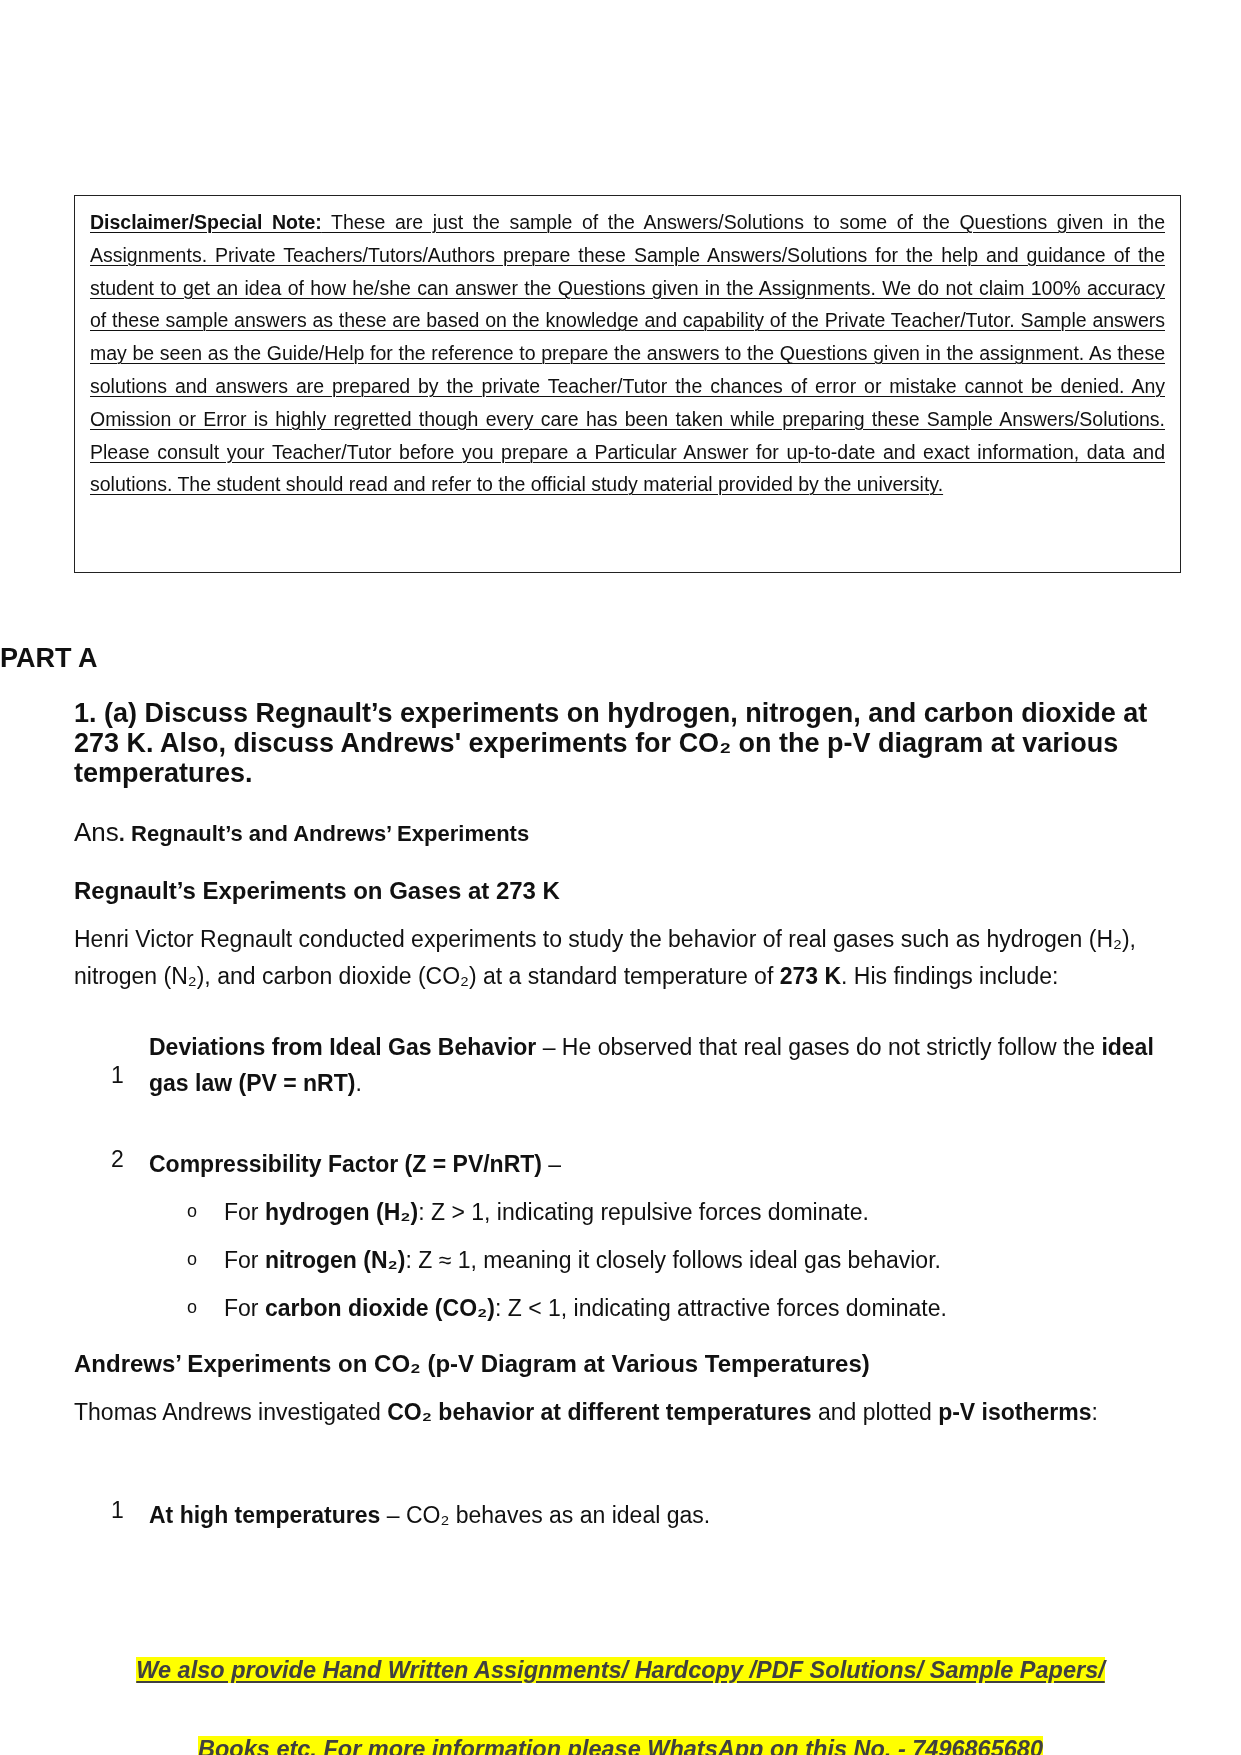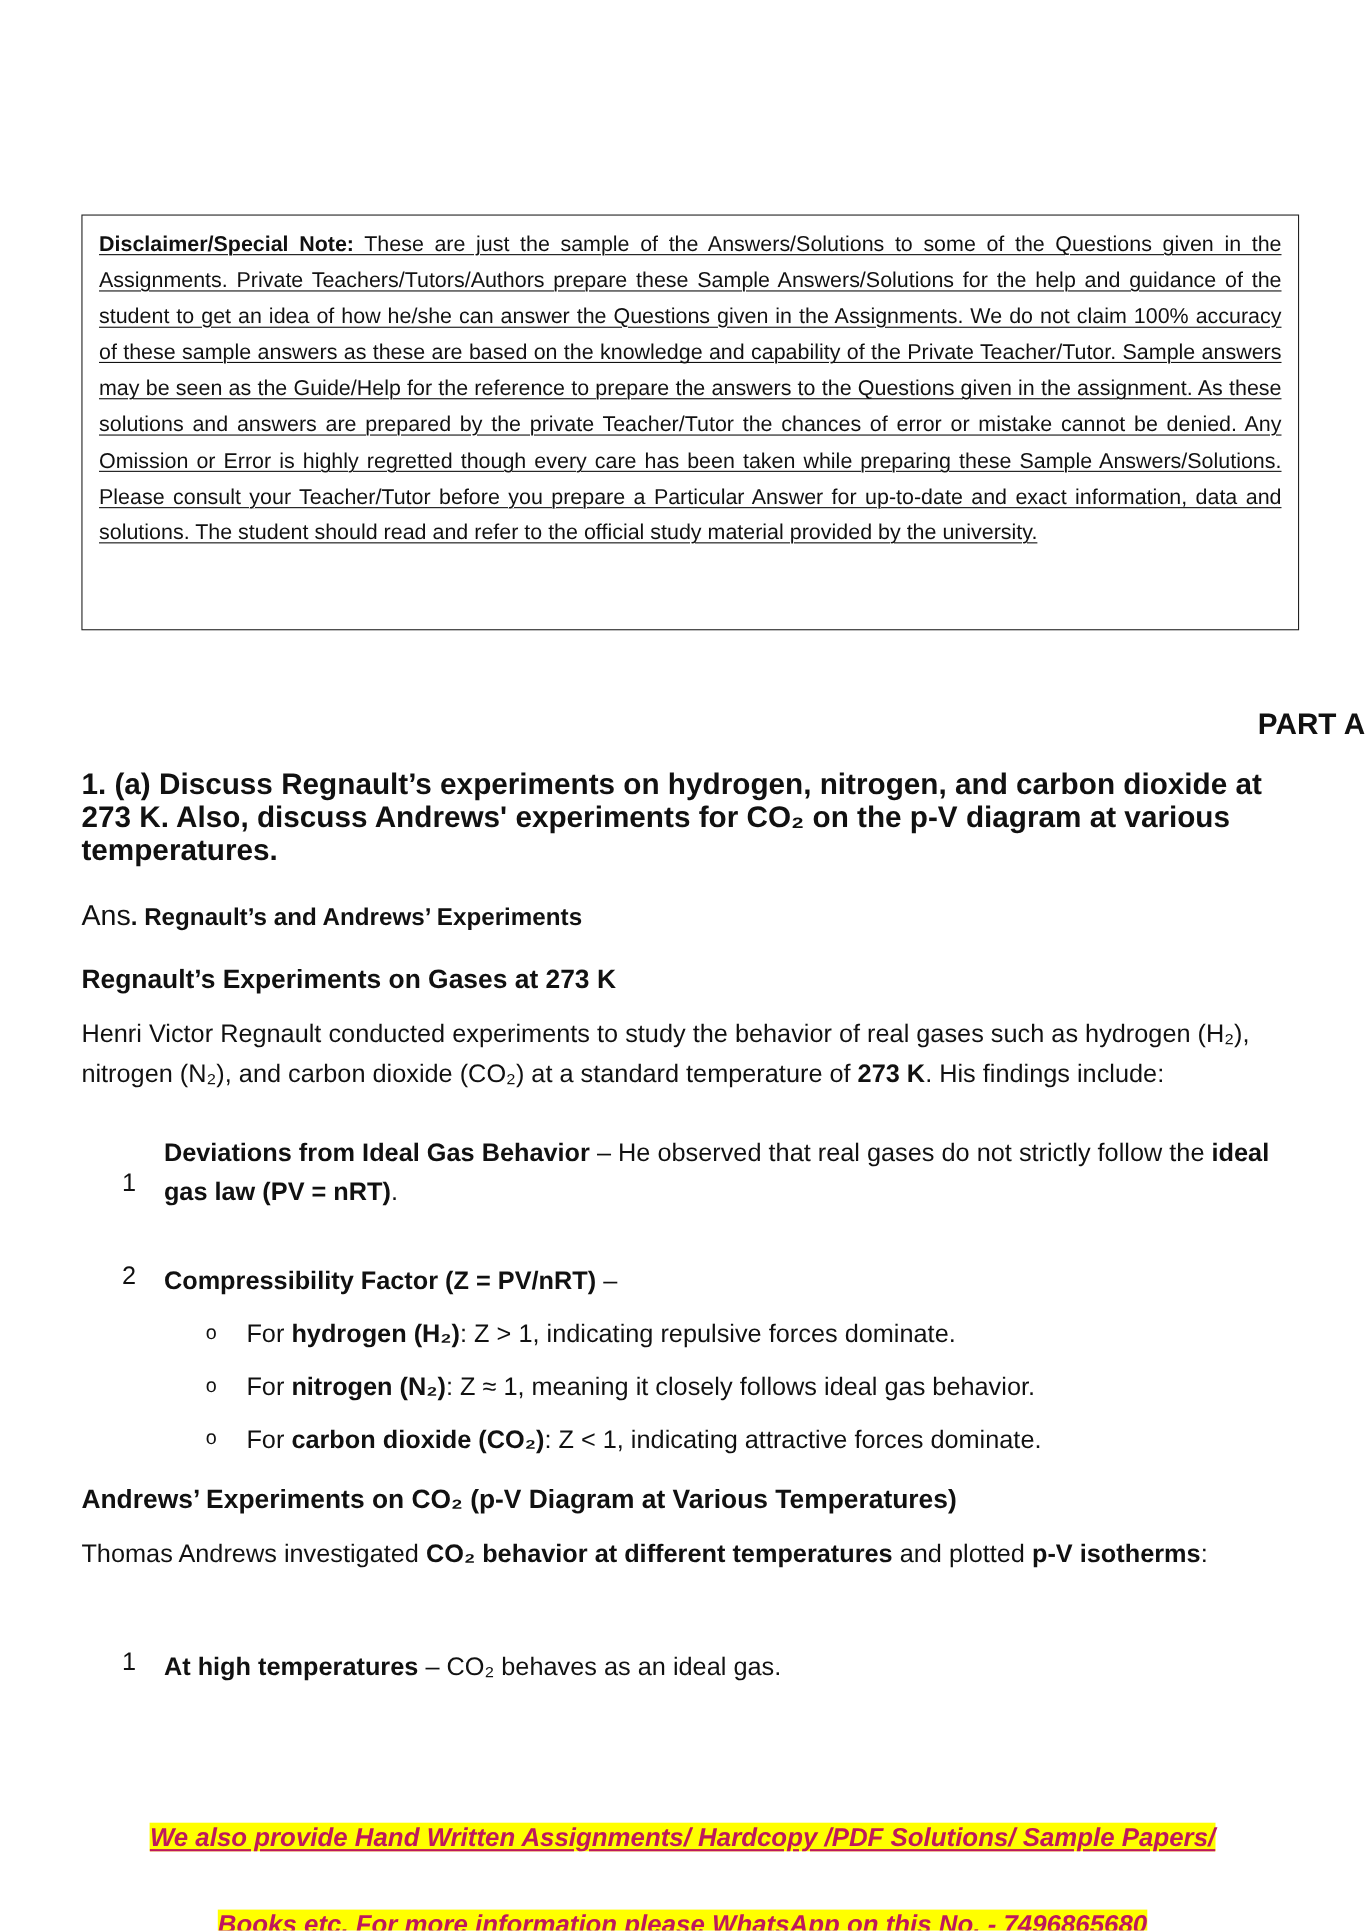--- a/index.html
+++ b/index.html
@@ -3,33 +3,33 @@
 <meta charset="utf-8">
 <style>
   html, body { margin:0; padding:0; background:#ffffff; }
   body { width:1241px; height:1755px; position:relative; overflow:hidden;
          font-family:"Liberation Sans", sans-serif; color:#111; }
   .disclaimer { position:absolute; left:74px; top:149px; width:1107px; height:378px;
                 border:1.5px solid #222; box-sizing:border-box; padding:10px 15px 16px 15px;margin-top:46px; }
   .disclaimer p { margin:0; font-size:19.5px; line-height:32.8px; text-align:justify;
                   text-decoration:underline; text-decoration-thickness:1px; text-underline-offset:3px; }
   .disclaimer b { font-weight:bold; }
-  .part { position:absolute; top:643px; left:0; width:1241px; text-align:right;
+  .part { position:absolute; top:643px; left:0; width:1241px; text-align:left;
           font-size:27px; font-weight:bold; }
   .question { position:absolute; left:74px; top:698px; width:1110px;
               font-size:27px; font-weight:bold; line-height:30px; }
   .ans { position:absolute; left:74px; top:817px; font-size:22px; font-weight:bold; }
   .ans .ans-label { font-size:26px; font-weight:normal;text-align:center; }
   .sub { position:absolute; left:74px; font-size:24px; font-weight:bold; }
   .para { position:absolute; left:74px; width:1110px; font-size:23px; line-height:37px; }
   .item { position:absolute; font-size:23px; line-height:36px; }
   .num { position:absolute; left:111px; font-size:23px; }
   .bul { position:absolute; left:187px; font-size:18px; }
   .footer { position:absolute; left:0; width:1241px; text-align:center; }
-  .footer span { background:#ffff00; color:#be185d; font-weight:bold; font-style:italic;
+  .footer span { background:#ffff00; color:#404040; font-weight:bold; font-style:italic;
                  font-size:23.5px; text-decoration:underline; text-underline-offset:3px; }
 </style>
 </head>
 <body>
 
 <div class="disclaimer">
   <p><b>Disclaimer/Special Note:</b><span> These are just the sample of the Answers/Solutions to some of the Questions given in the Assignments. Private Teachers/Tutors/Authors prepare these Sample Answers/Solutions for the help and guidance of the student to get an idea of how he/she can answer the Questions given in the Assignments. We do not claim 100% accuracy of these sample answers as these are based on the knowledge and capability of the Private Teacher/Tutor. Sample answers may be seen as the Guide/Help for the reference to prepare the answers to the Questions given in the assignment. As these solutions and answers are prepared by the private Teacher/Tutor the chances of error or mistake cannot be denied. Any Omission or Error is highly regretted though every care has been taken while preparing these Sample Answers/Solutions. Please consult your Teacher/Tutor before you prepare a Particular Answer for up-to-date and exact information, data and solutions. The student should read and refer to the official study material provided by the university.</span></p>
 </div>
 
 <div class="part">PART A</div>

